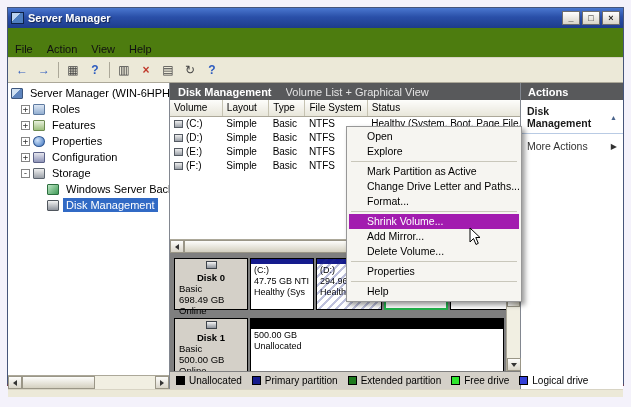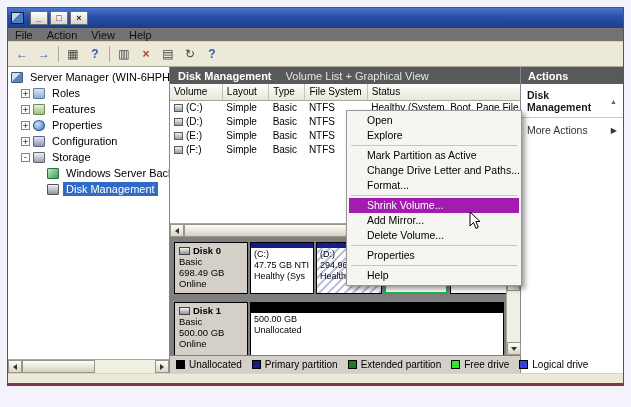--- a/index.html
+++ b/index.html
@@ -15,21 +15,21 @@
               display: flex; align-items: center; padding: 0 3px; }
   .appico { width: 13px; height: 12px; margin-right: 4px; border: 1px solid #0e2248;
             background: linear-gradient(135deg,#bcd2ee 0 40%, #4e7ec0 40%); }
   .wtitle { color: #fff; font-size: 11px; font-weight: bold; flex: 1;
             text-shadow: 1px 1px 1px rgba(0,0,0,.5); white-space: nowrap; overflow: hidden; }
   .wbtn { width: 18px; height: 14px; margin-left: 2px; border: 1px solid #6e6e6e;
           background: linear-gradient(#ffffff,#d8d4c8); font-size: 9px; font-weight: bold;
           color: #222; display: flex; align-items: center; justify-content: center; line-height: 1; }
 
   
-  .menubar { height: 14px; display: flex; align-items: center; background: #737373;
+  .menubar { height: 30px; display: flex; align-items: flex-end; background: #4d7c0f;
              border-bottom: 1px solid #d8d4c4; font-size: 11px; }
   .mitem { padding: 2px 7px; color: #111; }
   .toolbar { height: 25px; display: flex; align-items: center; background: #ece9d8;
              border-bottom: 1px solid #aca899; padding: 0 3px; }
   .tbtn { width: 22px; height: 19px; display: flex; align-items: center; justify-content: center;
           font-size: 12px; color: #444; }
   .tbtn.blue { color: #2d5bbf; font-weight: bold; }
   .tbtn.red  { color: #c0392b; font-weight: bold; }
   .tsep { width: 1px; height: 16px; background: #aca899; margin: 0 3px; }
 
@@ -92,21 +92,21 @@
 
   .tabhscroll { position: absolute; left: 0; right: 0; bottom: 0; height: 14px;
                 background: #f1efe2; border-top: 1px solid #aca899; display: flex; }
 
   
   .gview { height: 118px; background: #7f7f7f; display: flex; flex: 0 0 auto; }
   .gcontent { flex: 1; padding: 5px 2px 0 4px; overflow: hidden; }
   .diskrow { display: flex; margin-bottom: 8px; }
   .dlabel { width: 74px; background: #d4d0c8; border: 1px solid #000; padding: 2px 4px;
             font-size: 9.5px; line-height: 11px; flex: 0 0 auto; }
-  .dlabel .dname { font-weight: bold; display: flex; align-items: center; gap: 3px; }
+  .dlabel .dname { font-weight: bold; display: flex; align-items: center; gap: 3px; flex-direction: column; }
   .dico { width: 11px; height: 8px; background: linear-gradient(#f4f4f4,#8d939b); border: 1px solid #3c4249; }
   .parts { display: flex; flex: 1; }
   .part { background: #fff; border: 1px solid #000; margin-left: 2px; overflow: hidden; position: relative; }
   .part .ptop { height: 5px; }
   .ptxt { padding: 1px 3px; font-size: 9px; line-height: 11px; white-space: nowrap; }
   .ptxt.pad { padding-top: 12px; }
   .part.hatched::after { content: ""; position: absolute; inset: 0;
       background: repeating-linear-gradient(135deg, rgba(40,50,140,.30) 0 2px, rgba(255,255,255,0) 2px 6px); }
   .part.greenborder { border: 2px solid #22b14c; }
   .d0 { height: 52px; } .d1 { height: 56px; }
@@ -150,20 +150,21 @@
   .bottomstrip { height: 8px; background: #ece9d8; border-top: 1px solid #d8d4c4; }
 </style>
 </head>
 <body>
 
 <div class="stage">
   <div class="window">
 
     <div class="titlebar">
       <span class="appico"></span>
+      <span class="wtitle">Server Manager</span>
       <span class="wbtn">_</span>
       <span class="wbtn">□</span>
       <span class="wbtn">×</span>
     </div>
 
     <div class="menubar">
       <span class="mitem">File</span>
       <span class="mitem">Action</span>
       <span class="mitem">View</span>
       <span class="mitem">Help</span>

